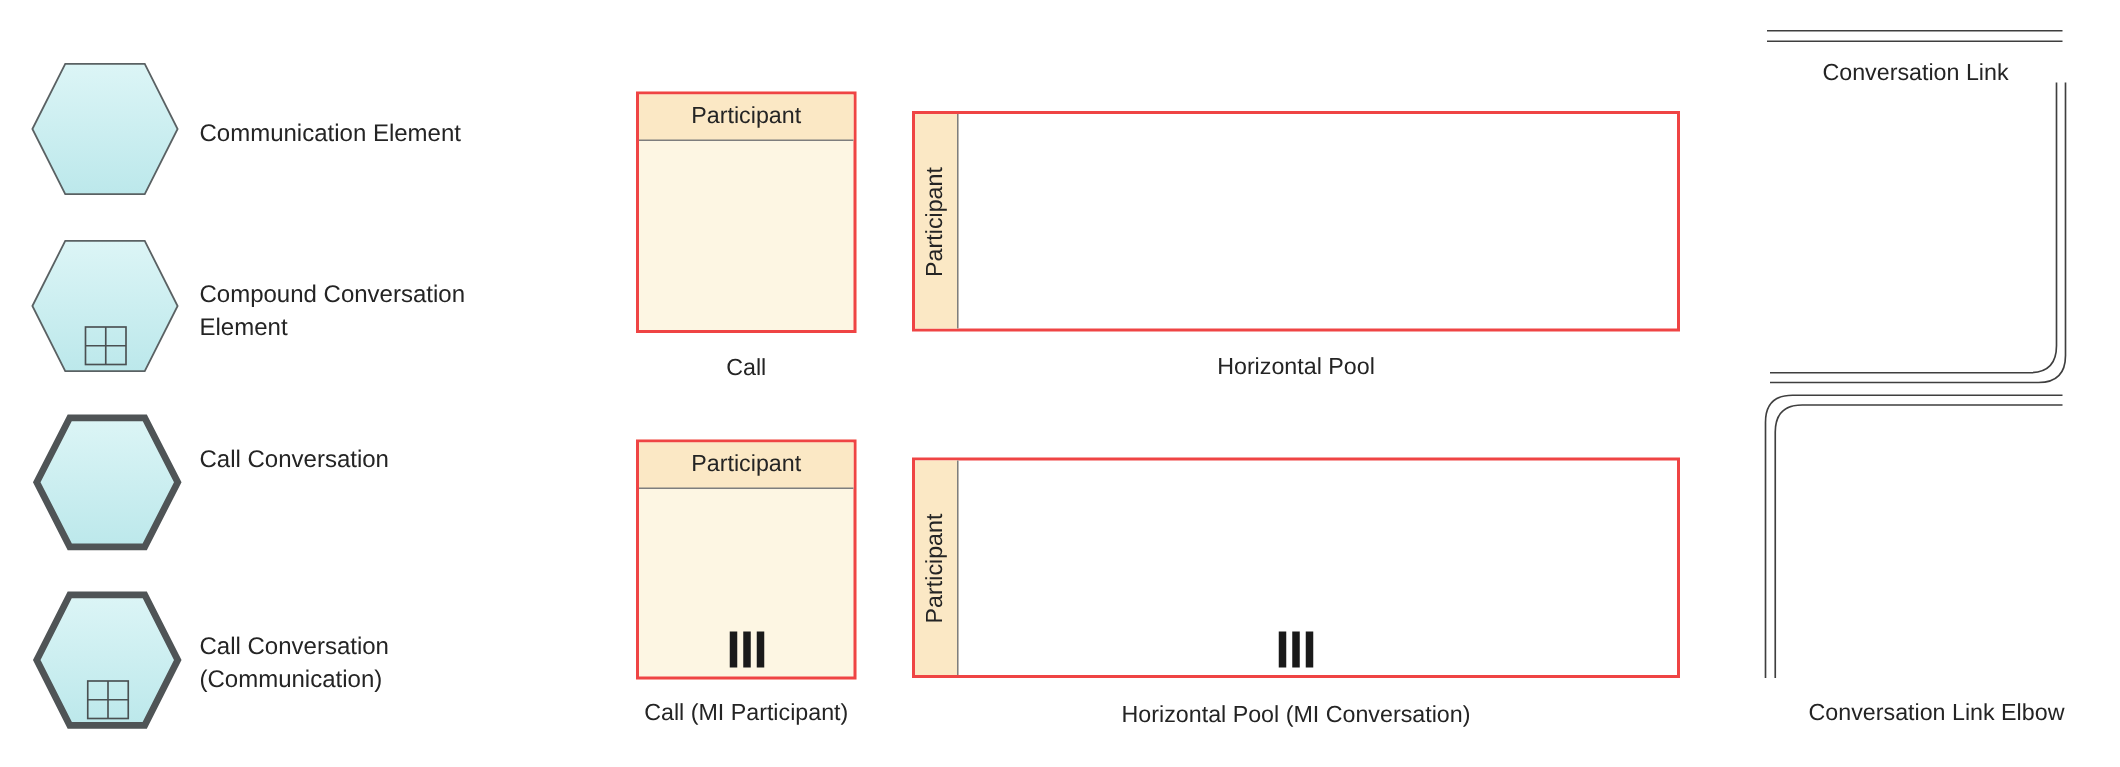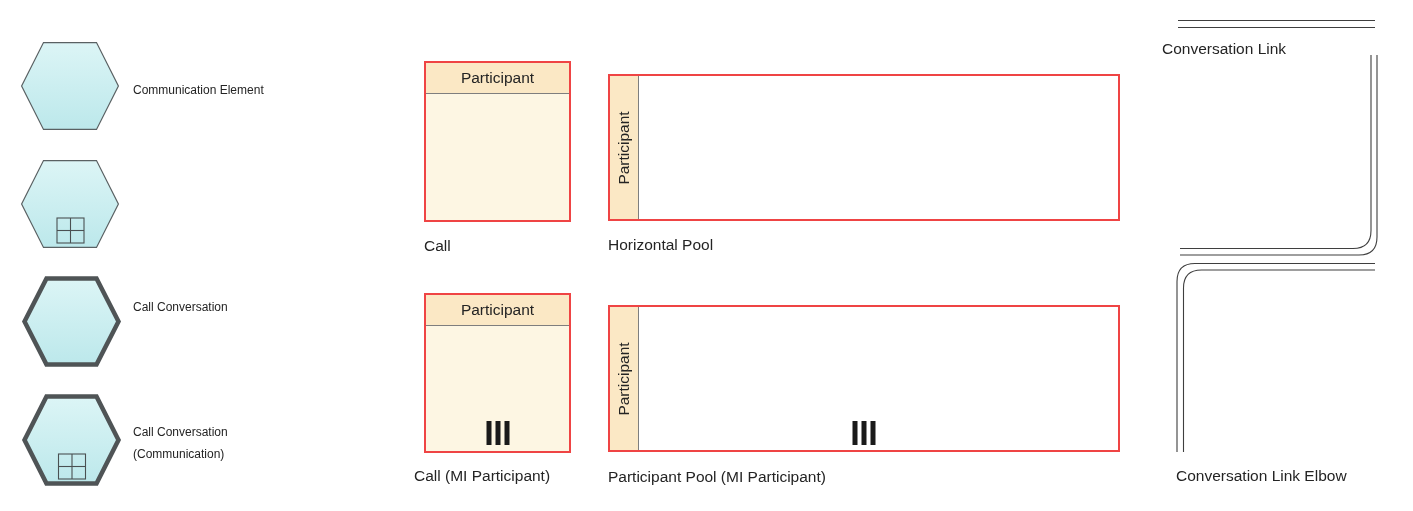--- a/index.html
+++ b/index.html
@@ -16,28 +16,29 @@
   svg.abs { position: absolute; display: block; overflow: visible; }
 
   
   .hex-thin  { fill: url(#hexGrad); stroke: #5a6163; stroke-width: 1.2; }
   .hex-thick { fill: url(#hexGrad); stroke: #4f5456; stroke-width: 4.5; }
   .grid-mark { fill: none; stroke: #4a5052; stroke-width: 1.1; }
 
   
   .label {
     position: absolute;
-    font-size: 12px;
+    font-size: 16px;
     line-height: 22px;
     white-space: nowrap;
   }
   .caption {
     position: absolute;
     font-size: 15.5px;
     line-height: 18px;
+    text-align: center;
     white-space: nowrap;
   }
 
   
   .pool {
     position: absolute;
     border: 2px solid #ef4444;
     background: #ffffff;
   }
   .pool-v { background: #fdf6e3; }
@@ -105,20 +106,24 @@
   </div>
 
   <svg class="abs" style="left:21px;top:160px" width="98" height="88" viewBox="0 0 98 88">
     <polygon class="hex-thin" points="0.6,44 22.5,0.6 75.5,0.6 97.4,44 75.5,87.4 22.5,87.4"></polygon>
     <g>
       <rect class="grid-mark" x="36" y="58" width="27" height="25"></rect>
       <line class="grid-mark" x1="49.5" y1="58" x2="49.5" y2="83"></line>
       <line class="grid-mark" x1="36" y1="70.5" x2="63" y2="70.5"></line>
     </g>
   </svg>
+  <div class="label" style="left:133px;top:186px">
+    <div>Compound Conversation</div>
+    <div>Element</div>
+  </div>
 
   <svg class="abs" style="left:22px;top:276px" width="99" height="91" viewBox="0 0 99 91">
     <polygon class="hex-thick" points="2.5,45.5 24.5,2.5 74.5,2.5 96.5,45.5 74.5,88.5 24.5,88.5"></polygon>
   </svg>
   <div class="label" style="left:133px;top:296px">
     <div>Call Conversation</div>
   </div>
 
   <svg class="abs" style="left:22px;top:394px" width="99" height="92" viewBox="0 0 99 92">
     <polygon class="hex-thick" points="2.5,46 24.5,2.5 74.5,2.5 96.5,46 74.5,89.5 24.5,89.5"></polygon>
@@ -162,21 +167,21 @@
   <div class="pool" style="left:608px;top:305px;width:512px;height:147px">
     <div class="pool-band">
       <span class="vtext">Participant</span>
     </div>
     <div class="mi" style="bottom:5px">
       <i></i>
         <i></i>
         <i></i>
     </div>
   </div>
-  <div class="caption" style="left:608px;top:468px;width:512px">Participant Pool (MI Participant)</div>
+  <div class="caption" style="left:608px;top:468px;width:512px">Horizontal Pool (MI Conversation)</div>
 
   <svg class="abs" style="left:1160px;top:8px" width="245" height="460" viewBox="0 0 245 460">
     <g>
       <path class="link-path" d="M18 12.5 H215"></path>
       <path class="link-path" d="M18 19.5 H215"></path>
     </g>
     <g>
       <path class="link-path" d="M217 47 V229 Q217 247 199 247 H20"></path>
       <path class="link-path" d="M211 47 V222.5 Q211 240.5 193 240.5 H20"></path>
     </g>

